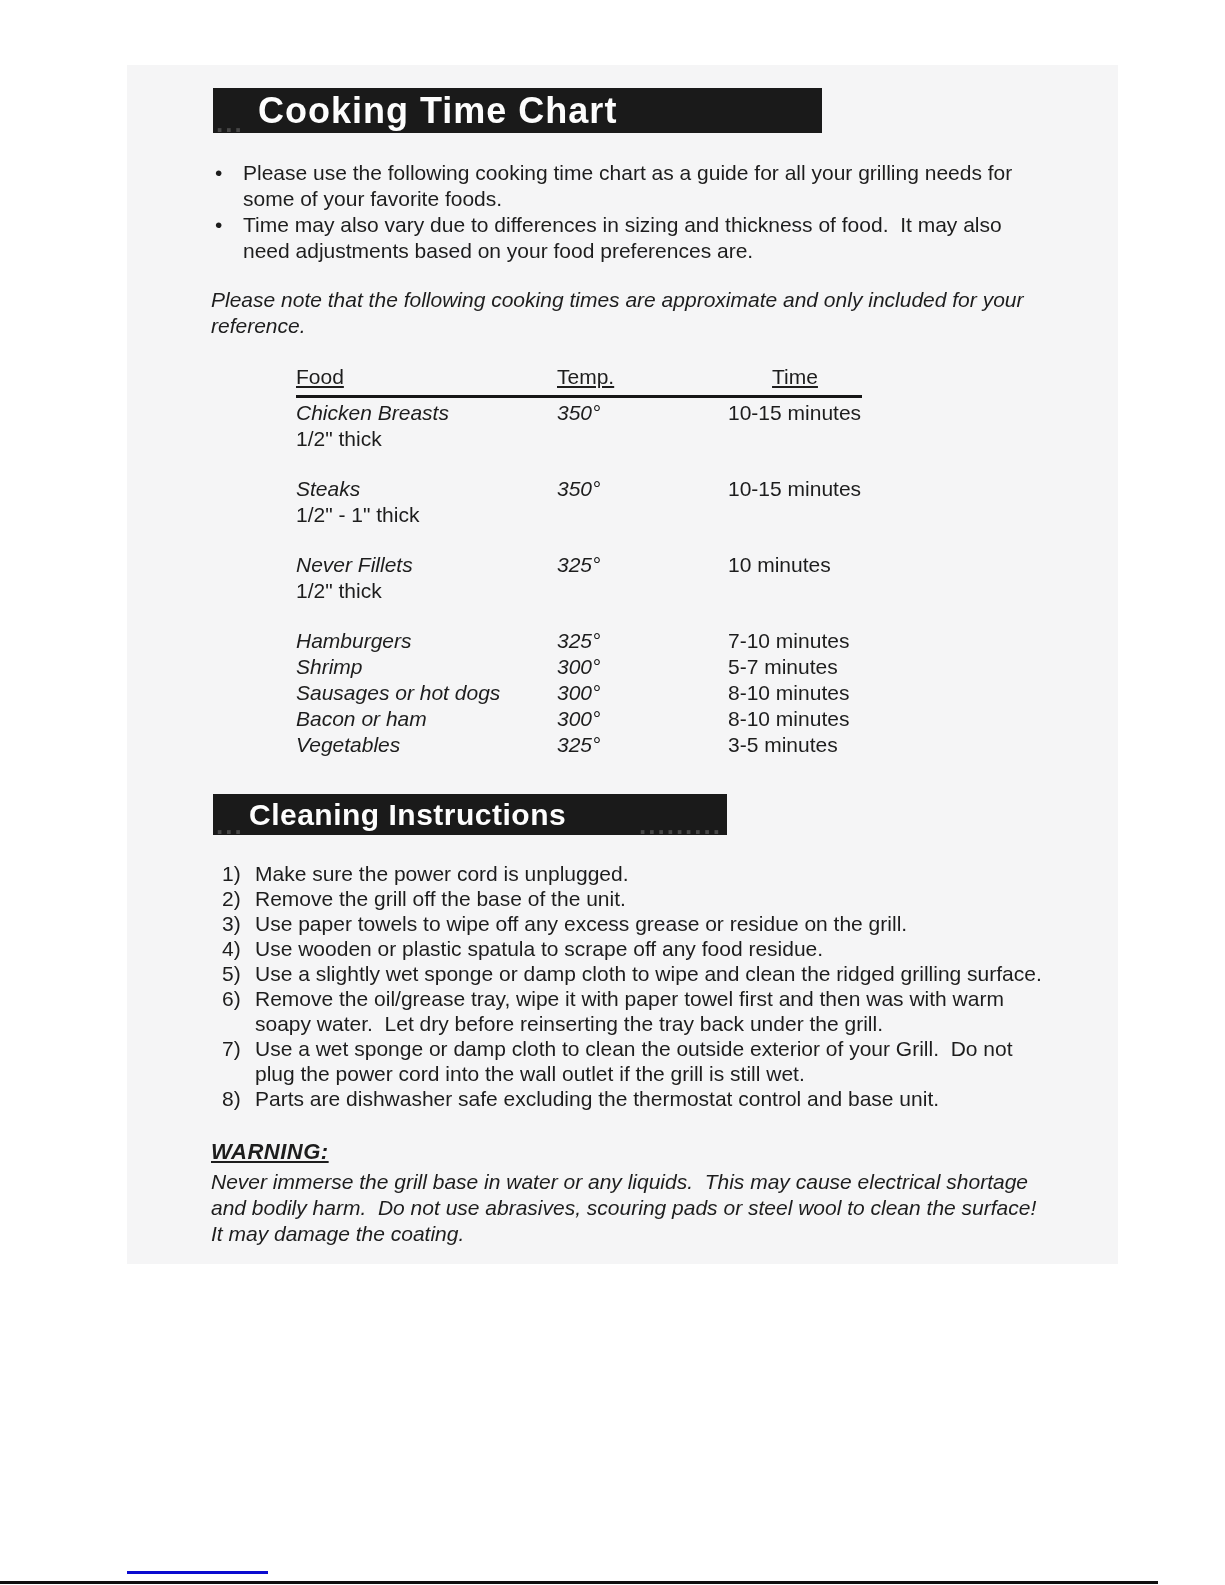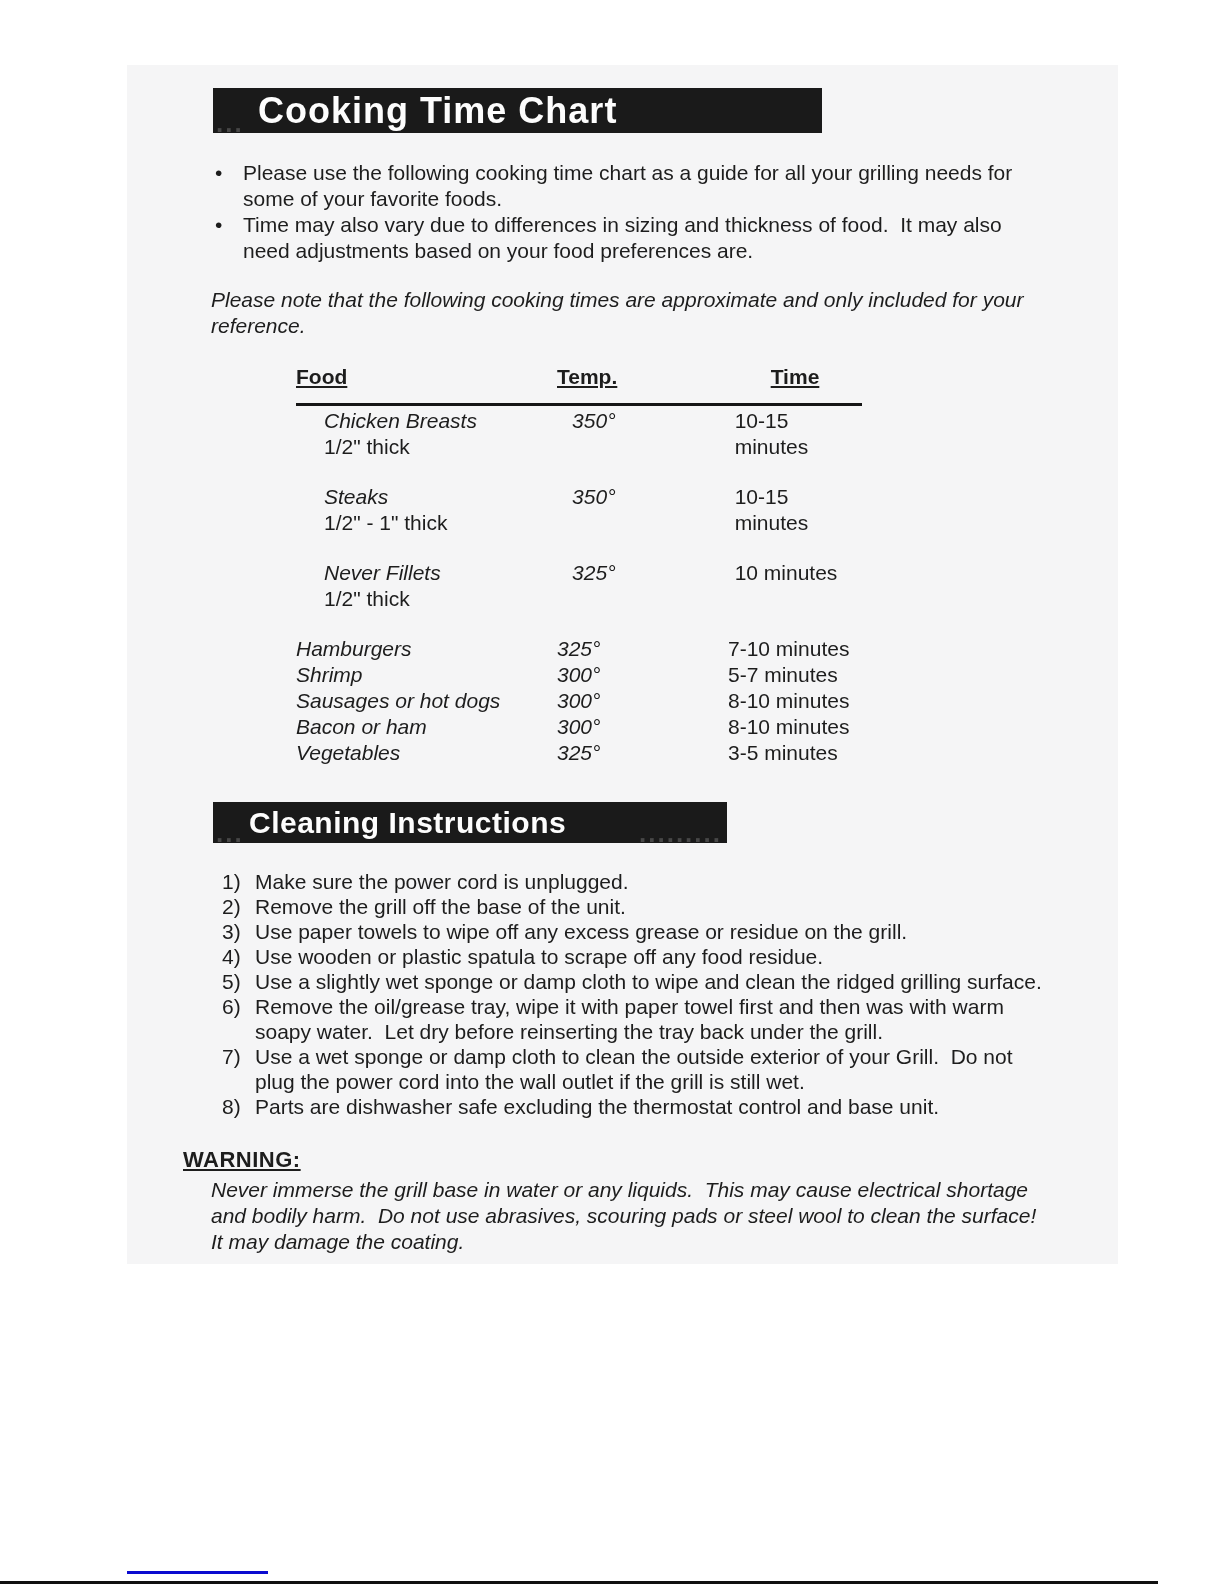--- a/index.html
+++ b/index.html
@@ -28,43 +28,43 @@
   .bullets { margin-top:27px; margin-left:88px; width:830px; list-style:none; }
   .bullets li { display:flex; font-size:21px; line-height:26px; }
   .bullet-mark { width:28px; flex:none; }
   .bullet-text { white-space:pre-wrap; width:790px; }
 
   
   .note { margin-top:23px; margin-left:84px; width:845px; font-size:21px; line-height:26px; font-style:italic; white-space:pre-wrap; }
 
   
   .cook-table { margin-top:26px; margin-left:169px; width:566px; font-size:21px; }
-  .t-head { display:flex; font-weight:bold; border-bottom:3px solid #161616; padding-bottom:14px; }
+  .t-head { display:flex; font-weight:normal; border-bottom:3px solid #161616; padding-bottom:6px; }
   .t-head .hd { text-decoration:underline; }
   .t-row { display:flex; line-height:26px; }
   .t-head { line-height:24px; }
   .c-food { width:261px; }
   .c-temp { width:171px; }
   .c-time { width:134px; }
   .t-head .c-time { text-align:center; }
   .t-row .c-food .food-name { font-style:italic; }
   .t-row .c-temp { font-style:italic; }
   .t-row.first { margin-top:2px; }
-  .t-row.tall { margin-bottom:24px;margin-left:28px; }
+  .t-row.tall { margin-bottom:24px; }
 
   
   .steps { margin-top:26px; margin-left:95px; width:860px; }
   .step { display:flex; font-size:21px; line-height:25px; }
   .step-num { width:33px; flex:none; }
   .step-text { white-space:pre-wrap; width:800px; }
 
   
   .warning-label {
-    margin-top:28px; margin-left:56px; display:inline-block;
-    font-size:22px; font-weight:bold; text-decoration:underline;
+    margin-top:28px; margin-left:84px; display:inline-block;
+    font-size:22px; font-weight:bold; font-style:italic; text-decoration:underline;
     letter-spacing:0.5px;
   }
   .warning-text { margin-top:4px; margin-left:84px; width:845px; font-size:21px; line-height:26px; font-style:italic; white-space:pre-wrap; }
 
   
   .footer-link-line { position:absolute; left:127px; top:1571px; width:141px; height:3px; background:#0b0bd0; }
   .footer-black-rule { position:absolute; left:0px; top:1581px; width:1158px; height:3px; background:#101010; }
 </style>
 </head>
 <body>

